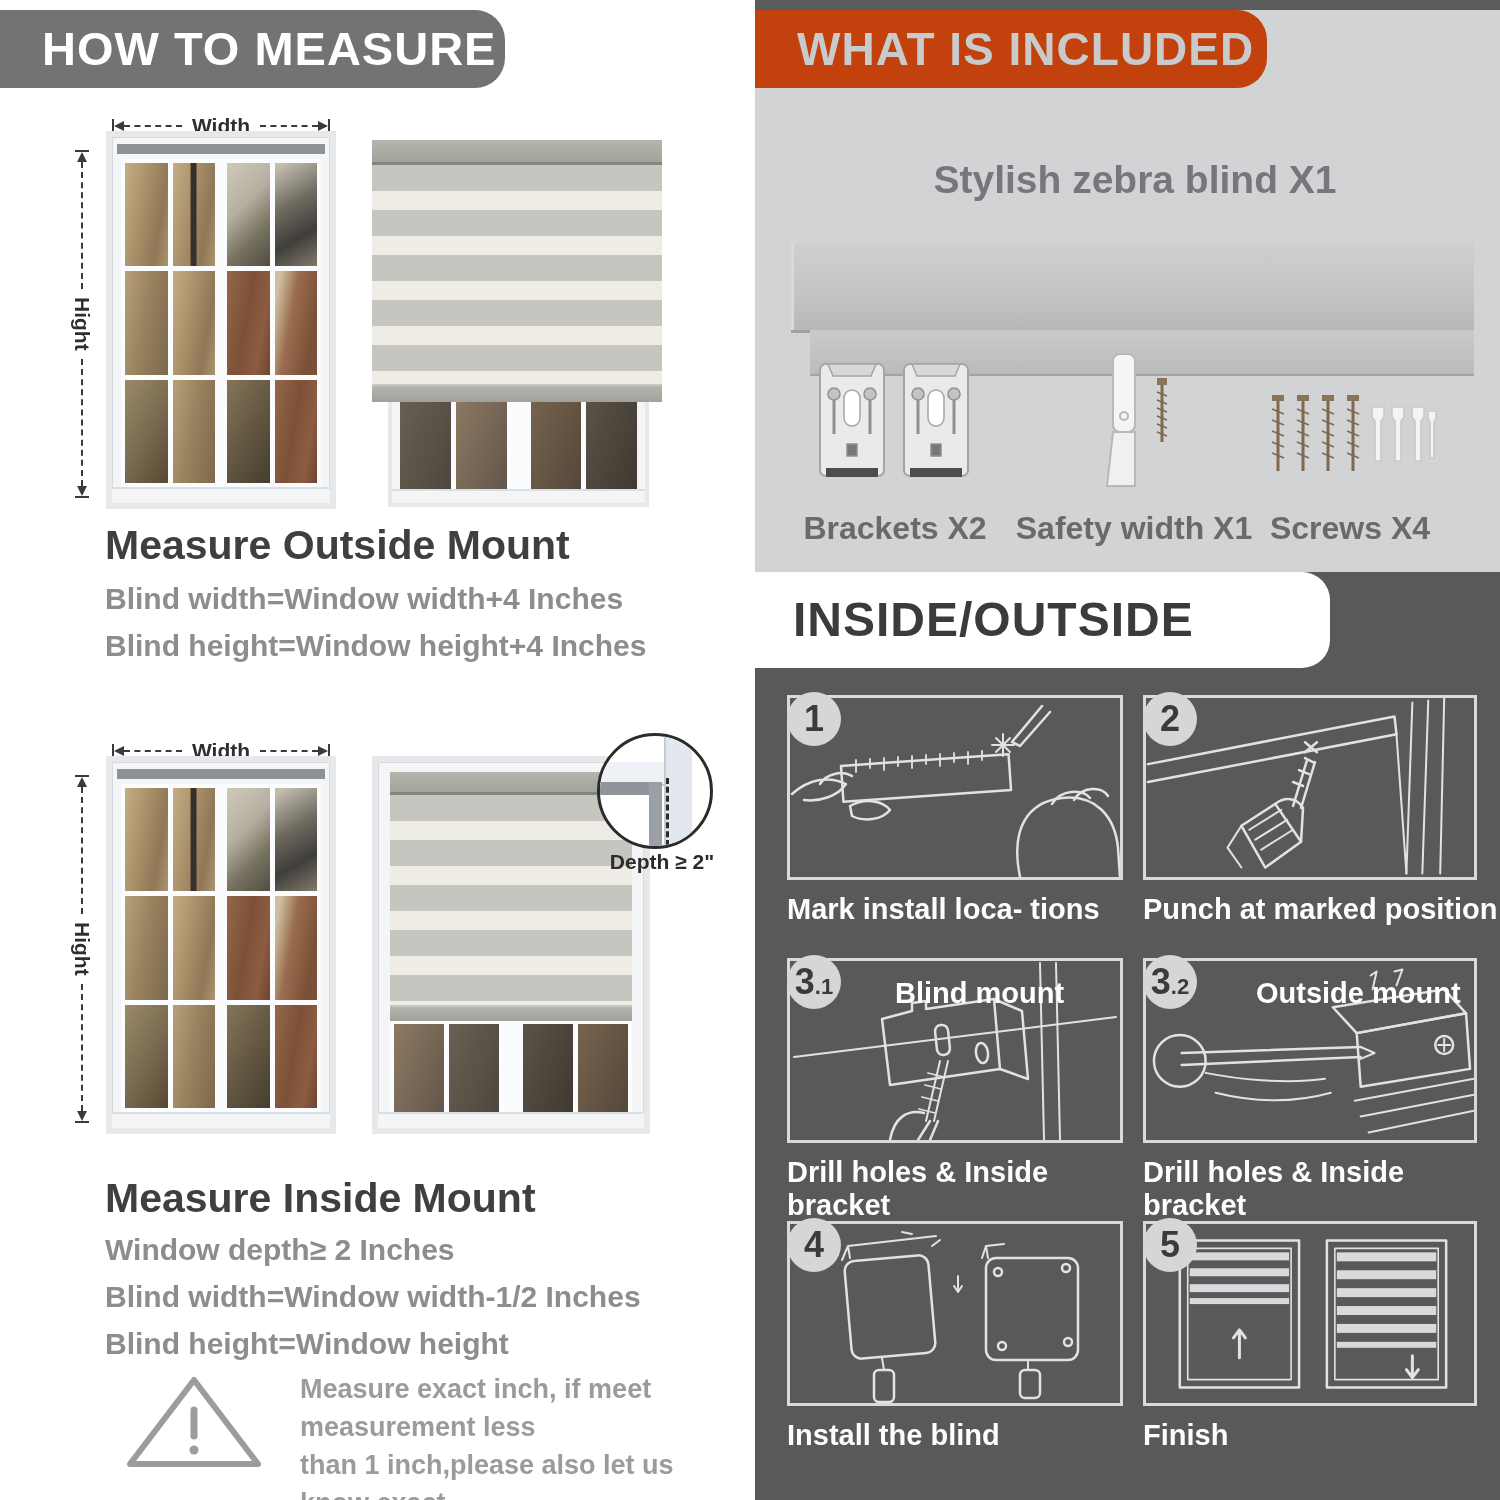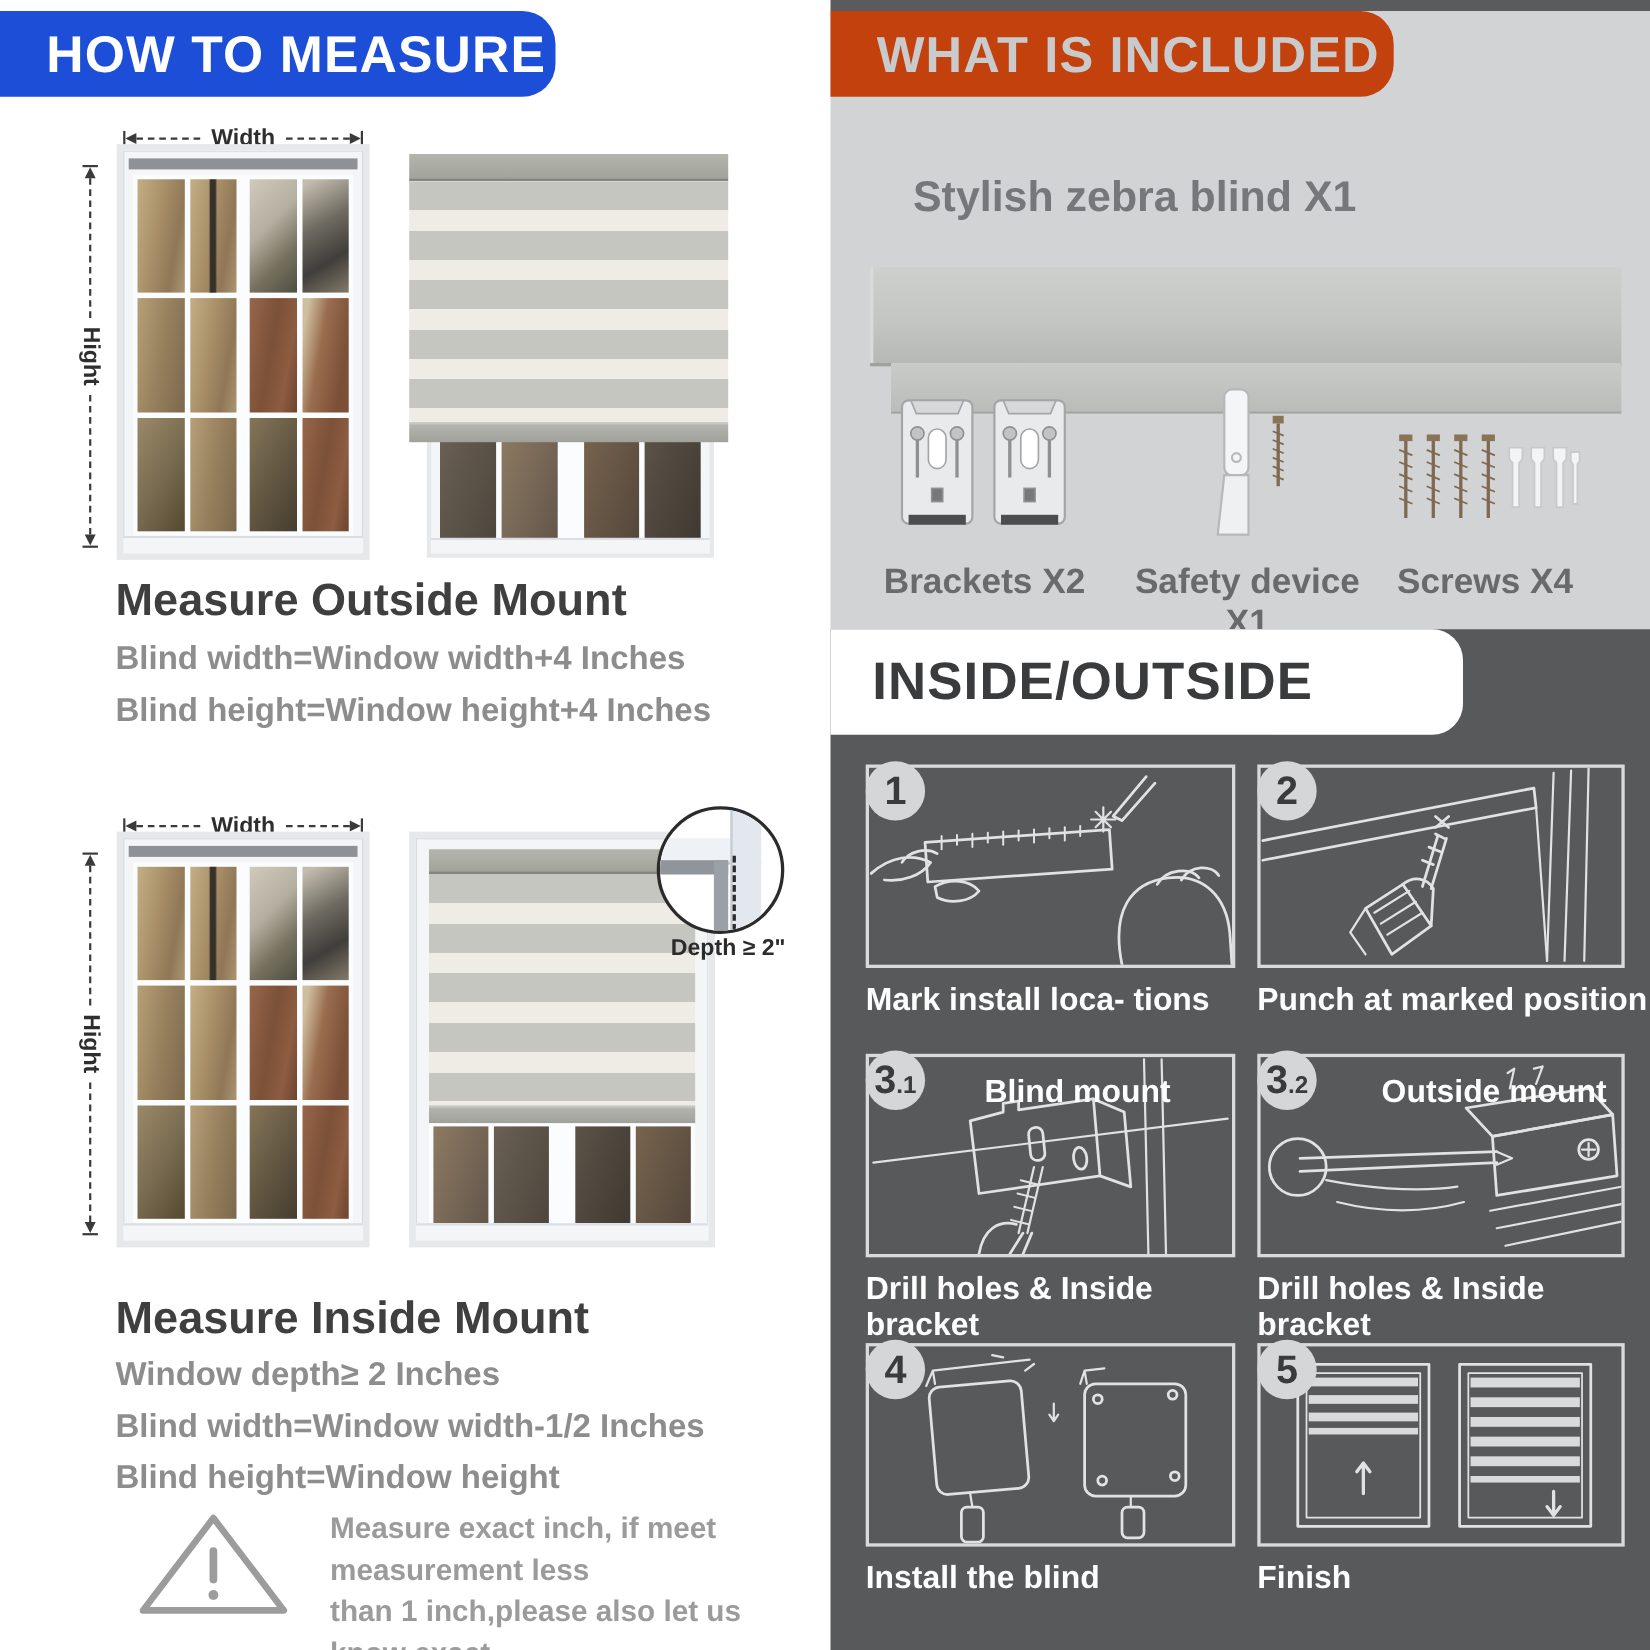--- a/index.html
+++ b/index.html
@@ -1,21 +1,21 @@
 <!DOCTYPE html>
 <html><head>
 <meta charset="utf-8">
 <style>
   html,body{margin:0;padding:0;background:#fff;}
   .stage{position:relative;width:1500px;height:1500px;background:#fff;overflow:hidden;
          font-family:"Liberation Sans",sans-serif;}
   .abs{position:absolute;}
 
   
-  .hdr-left{left:0;top:10px;width:505px;height:78px;background:#1d4ed8;
+  .hdr-left{left:0;top:10px;width:505px;height:78px;background:#737373;
     border-radius:0 30px 30px 0;color:#fff;font-size:47px;font-weight:800;
     line-height:78px;padding-left:42px;box-sizing:border-box;letter-spacing:1px;}
   .sec-heading{font-size:41px;font-weight:800;color:#3f3f3f;}
   .sec-line{font-size:30px;font-weight:700;color:#8d8d8d;}
 
   
   .dim-h{display:flex;align-items:center;height:20px;}
   .dim-h .bar{flex:1;border-top:2px dashed #3a3a3a;height:0;}
   .dim-h .tick{width:2px;height:14px;background:#3a3a3a;}
   .dim-h .lab{padding:0 10px;font-size:21px;font-weight:800;color:#2e2e2e;text-decoration:underline;}
@@ -72,21 +72,21 @@
 
   
   .warn-text{font-size:27px;font-weight:700;color:#9b9b9b;line-height:38px;}
 
   
   .strip-top{left:755px;top:0;width:745px;height:10px;background:#5a5b5d;}
   .panel-light{left:755px;top:10px;width:745px;height:562px;background:#d2d3d4;}
   .hdr-included{left:755px;top:10px;width:512px;height:78px;background:#c2410c;
     border-radius:0 30px 30px 0;color:#c9cacb;font-size:46px;font-weight:800;
     line-height:78px;padding-left:42px;box-sizing:border-box;letter-spacing:1px;}
-  .product-title{font-size:39px;font-weight:800;color:#76777a;text-align:left;}
+  .product-title{font-size:39px;font-weight:800;color:#76777a;text-align:center;}
   .bar-main{background:linear-gradient(180deg,#cdd0cd,#c2c5c2 60%,#b5b8b5);
             border-bottom:3px solid #9fa19f;box-shadow:inset 3px 0 0 #d8dbd8;}
   .bar-low{background:linear-gradient(180deg,#c8cbc8,#b9bcb9);border-bottom:2px solid #a2a4a2;}
   .item-label{font-size:32px;font-weight:800;color:#696a6c;text-align:center;}
 
   .panel-dark{left:755px;top:572px;width:745px;height:928px;background:#58595b;}
   .hdr-mount{left:755px;top:572px;width:575px;height:96px;background:#fff;
     border-radius:0 28px 28px 0;color:#3a3b3d;font-size:48px;font-weight:800;
     line-height:96px;padding-left:38px;box-sizing:border-box;letter-spacing:1px;}
   .step-panel{border:3px solid #d9dadb;box-sizing:border-box;background:#58595b;}
@@ -358,21 +358,21 @@
     </g>
     <g fill="#f3f4f5" stroke="#c8c9cb" stroke-width="1.6">
       <path d="M104 14 h12 v10 l-3 4 v40 h-6 v-40 l-3 -4 Z"></path>
       <path d="M124 14 h12 v10 l-3 4 v40 h-6 v-40 l-3 -4 Z"></path>
       <path d="M144 14 h12 v10 l-3 4 v40 h-6 v-40 l-3 -4 Z"></path>
       <path d="M160 18 h8 v8 l-2 3 v36 h-4 v-36 l-2 -3 Z"></path>
     </g>
   </svg>
 
   <div class="abs item-label" style="left:795px;top:510px;width:200px;">Brackets X2</div>
-  <div class="abs item-label" style="left:1014px;top:510px;width:240px;">Safety device X1</div>
+  <div class="abs item-label" style="left:1014px;top:510px;width:240px;">Safety width X1</div>
   <div class="abs item-label" style="left:1250px;top:510px;width:200px;">Screws X4</div>
 
   <div class="abs panel-dark"></div>
   <div class="abs hdr-mount">INSIDE/OUTSIDE MOUNT</div>
 
   <div class="abs step-panel" style="left:787px;top:695px;width:336px;height:185px;">
     <div class="badge">
       <span>1</span>
     </div>
     <svg class="art" viewBox="0 0 330 179" fill="none" stroke="#e2e2e2" stroke-width="2.5" stroke-linecap="round" stroke-linejoin="round">

